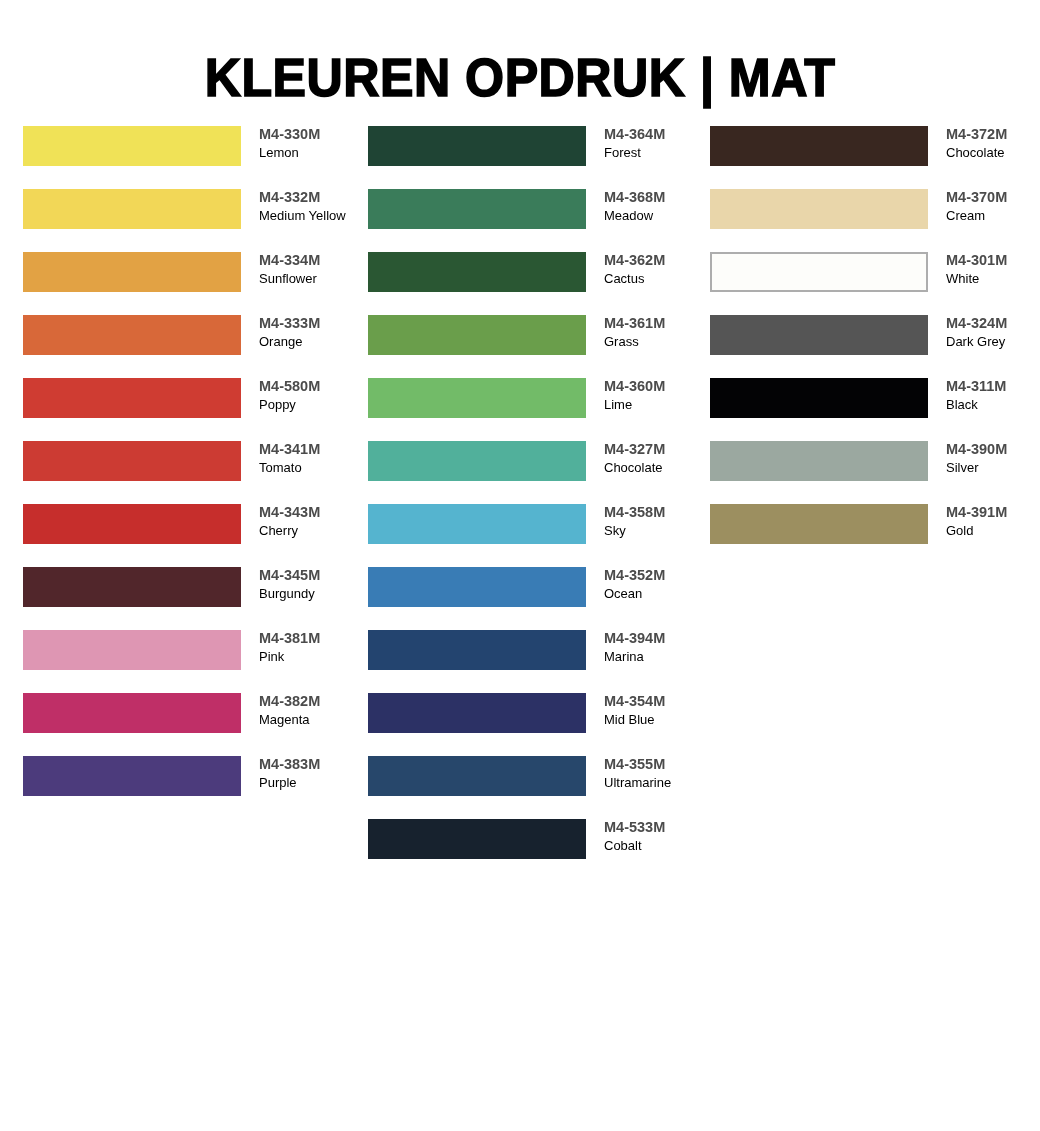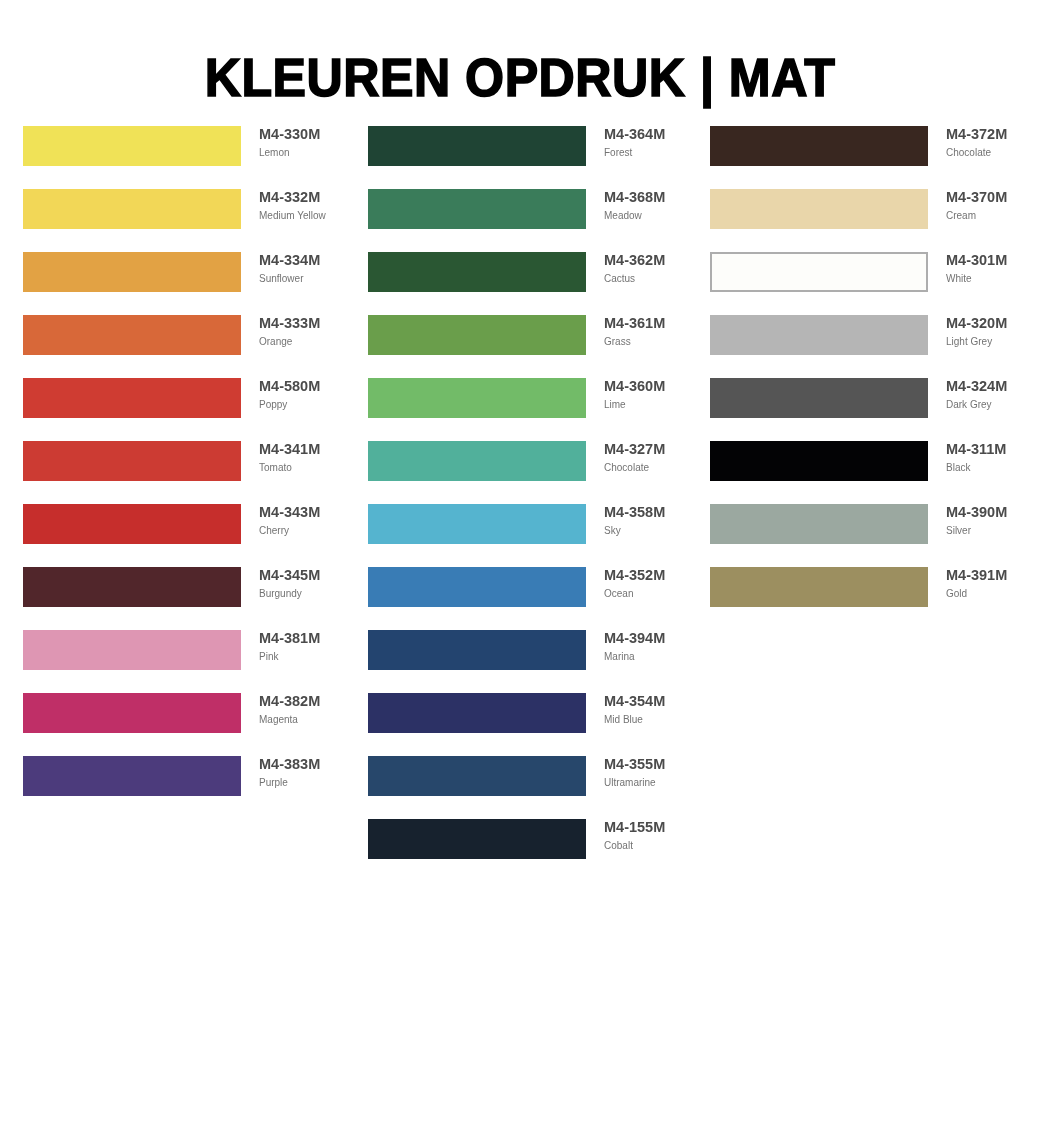--- a/index.html
+++ b/index.html
@@ -73,23 +73,23 @@
     font-family: "Liberation Sans", sans-serif;
     font-weight: 700;
     font-size: 14.5px;
     line-height: 19px;
     color: #4b4b4b;
     white-space: nowrap;
   }
   .swatch-name {
     font-family: "Liberation Sans", sans-serif;
     font-weight: 400;
-    font-size: 10px;
+    font-size: 13px;
     line-height: 18px;
-    color: #737373;
+    color: #000000;
     white-space: nowrap;
   }
 </style>
 </head>
 <body>
 
 <h1 id="page-title">KLEUREN OPDRUK | MAT</h1>
 
 <div id="chart">
     <div class="swatch-column col-0">
@@ -245,21 +245,21 @@
       <div class="swatch-row">
         <div class="swatch-chip" style="background: rgb(39, 71, 107);"></div>
         <div class="swatch-text">
           <div class="swatch-code">M4-355M</div>
           <div class="swatch-name">Ultramarine</div>
         </div>
       </div>
       <div class="swatch-row">
         <div class="swatch-chip" style="background: rgb(23, 34, 46);"></div>
         <div class="swatch-text">
-          <div class="swatch-code">M4-155M</div>
+          <div class="swatch-code">M4-533M</div>
           <div class="swatch-name">Cobalt</div>
         </div>
       </div>
     </div>
     <div class="swatch-column col-2">
       <div class="swatch-row">
         <div class="swatch-chip" style="background: rgb(57, 39, 32);"></div>
         <div class="swatch-text">
           <div class="swatch-code">M4-372M</div>
           <div class="swatch-name">Chocolate</div>
@@ -273,27 +273,20 @@
         </div>
       </div>
       <div class="swatch-row">
         <div class="swatch-chip bordered" style="background: rgb(253, 253, 250);"></div>
         <div class="swatch-text">
           <div class="swatch-code">M4-301M</div>
           <div class="swatch-name">White</div>
         </div>
       </div>
       <div class="swatch-row">
-        <div class="swatch-chip" style="background: rgb(181, 181, 181);"></div>
-        <div class="swatch-text">
-          <div class="swatch-code">M4-320M</div>
-          <div class="swatch-name">Light Grey</div>
-        </div>
-      </div>
-      <div class="swatch-row">
         <div class="swatch-chip" style="background: rgb(85, 85, 85);"></div>
         <div class="swatch-text">
           <div class="swatch-code">M4-324M</div>
           <div class="swatch-name">Dark Grey</div>
         </div>
       </div>
       <div class="swatch-row">
         <div class="swatch-chip" style="background: rgb(3, 3, 5);"></div>
         <div class="swatch-text">
           <div class="swatch-code">M4-311M</div>

